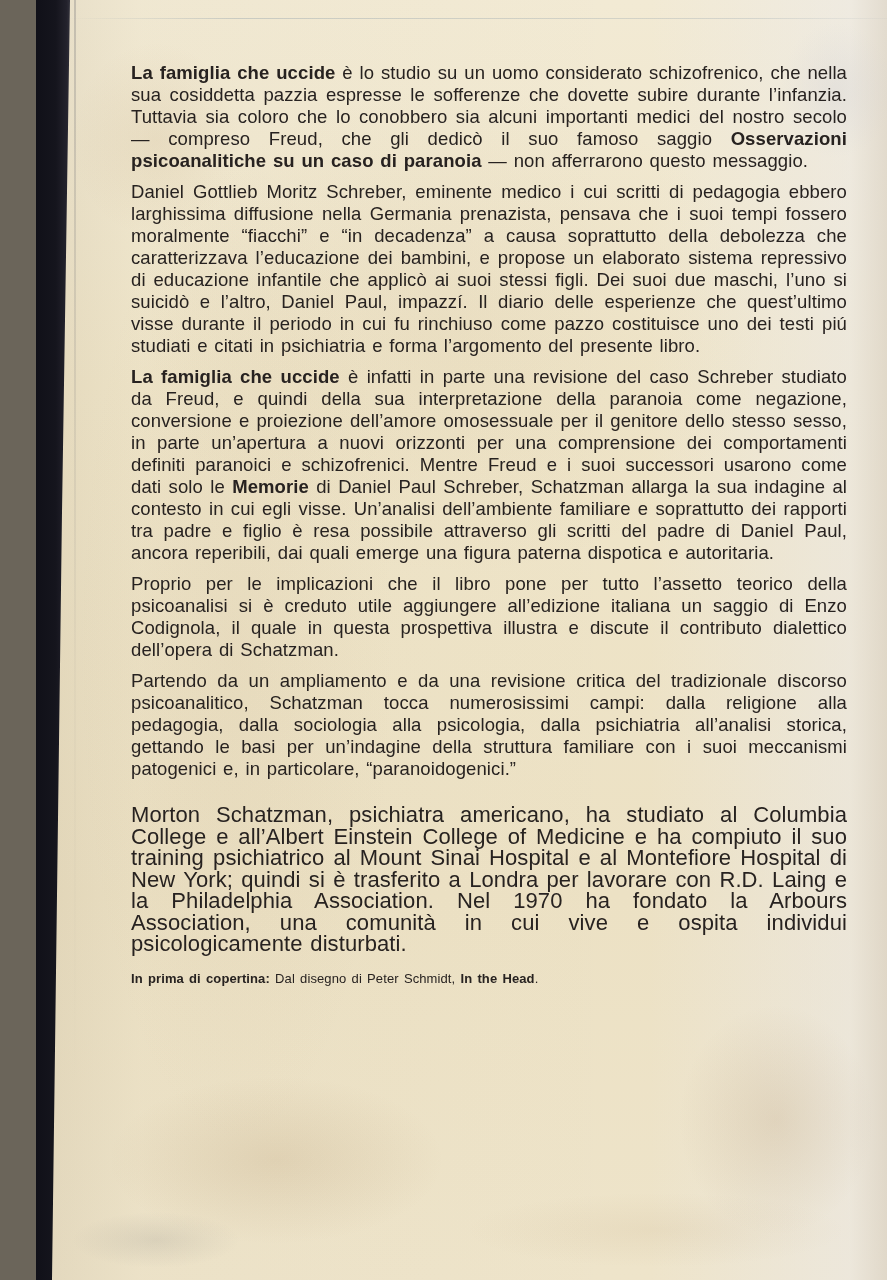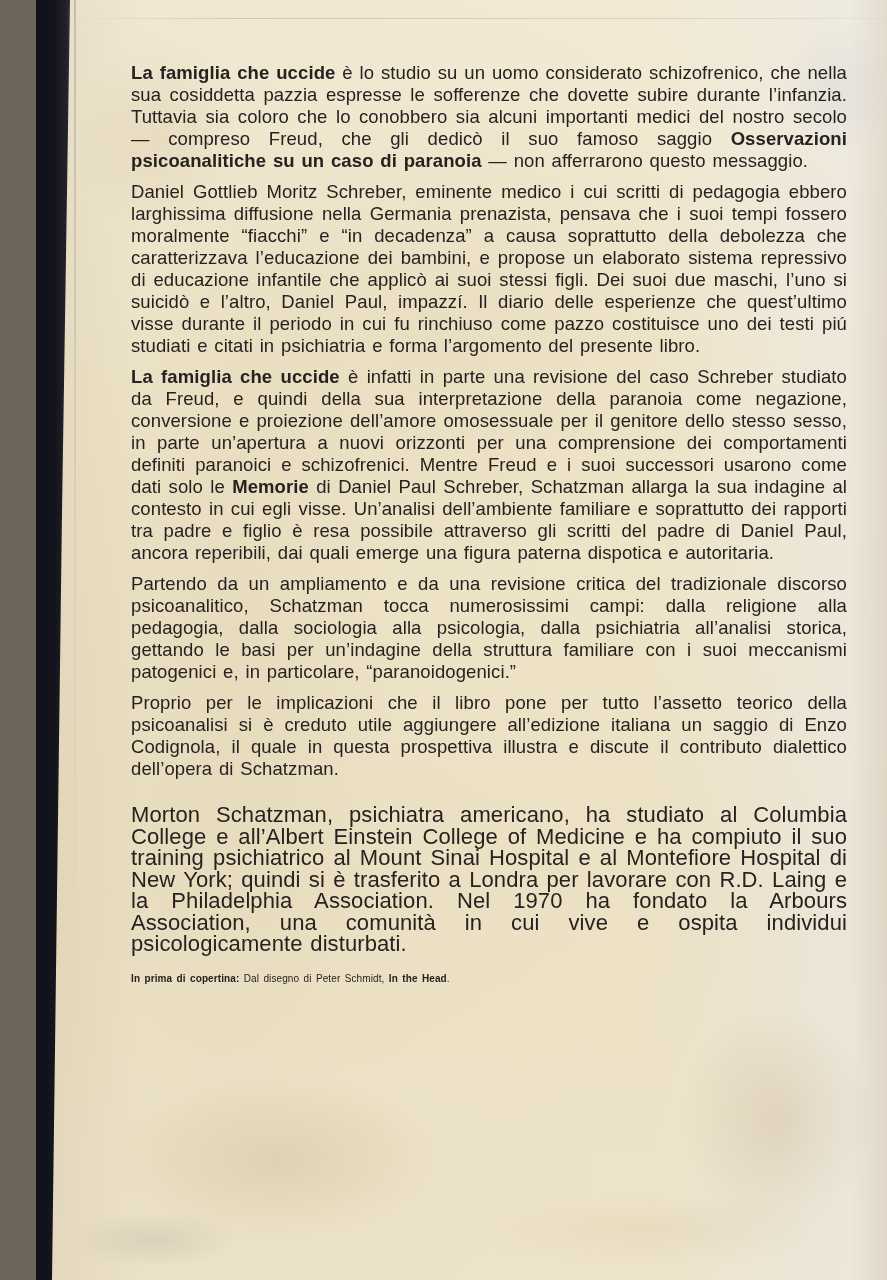--- a/index.html
+++ b/index.html
@@ -61,42 +61,42 @@
   .text-block {
     position: absolute; left: 95px; top: 62px; width: 716px;
     color: #272220;
     text-align: justify;
     letter-spacing: 0.1px;
     word-spacing: 1.5px;
   }
   .text-block p { margin: 0 0 9px 0; font-size: 18.5px; line-height: 22px; }
   .b { font-weight: 700; }
   p.bio { margin-top: 24px; font-size: 22px; line-height: 21.5px; }
-  p.credit { margin-top: 14px; font-size: 10px; line-height: 20px; text-align: left; }
+  p.credit { margin-top: 14px; font-size: 13px; line-height: 20px; text-align: left; }
 </style>
 </head>
 <body>
 
 <div class="scan">
 
   <div class="spine"></div>
   <div class="crease-v"></div>
   <div class="crease-h"></div>
   <div class="right-edge"></div>
 
   <div class="text-block">
 
     <p><span class="b">La famiglia che uccide</span><span> è lo studio su un uomo considerato schizofrenico, che nella sua cosiddetta pazzia espresse le sofferenze che dovette subire durante l’infanzia. Tuttavia sia coloro che lo conobbero sia alcuni importanti medici del nostro secolo — compreso Freud, che gli dedicò il suo famoso saggio </span><span class="b">Osservazioni psicoanalitiche su un caso di paranoia</span><span> — non afferrarono questo messaggio.</span></p>
 
     <p><span>Daniel Gottlieb Moritz Schreber, eminente medico i cui scritti di pedagogia ebbero larghissima diffusione nella Germania prenazista, pensava che i suoi tempi fossero moralmente “fiacchi” e “in decadenza” a causa soprattutto della debolezza che caratterizzava l’educazione dei bambini, e propose un elaborato sistema repressivo di educazione infantile che applicò ai suoi stessi figli. Dei suoi due maschi, l’uno si suicidò e l’altro, Daniel Paul, impazzí. Il diario delle esperienze che quest’ultimo visse durante il periodo in cui fu rinchiuso come pazzo costituisce uno dei testi piú studiati e citati in psichiatria e forma l’argomento del presente libro.</span></p>
 
     <p><span class="b">La famiglia che uccide</span><span> è infatti in parte una revisione del caso Schreber studiato da Freud, e quindi della sua interpretazione della paranoia come negazione, conversione e proiezione dell’amore omosessuale per il genitore dello stesso sesso, in parte un’apertura a nuovi orizzonti per una comprensione dei comportamenti definiti paranoici e schizofrenici. Mentre Freud e i suoi successori usarono come dati solo le </span><span class="b">Memorie</span><span> di Daniel Paul Schreber, Schatzman allarga la sua indagine al contesto in cui egli visse. Un’analisi dell’ambiente familiare e soprattutto dei rapporti tra padre e figlio è resa possibile attraverso gli scritti del padre di Daniel Paul, ancora reperibili, dai quali emerge una figura paterna dispotica e autoritaria.</span></p>
 
+    <p><span>Proprio per le implicazioni che il libro pone per tutto l’assetto teorico della psicoanalisi si è creduto utile aggiungere all’edizione italiana un saggio di Enzo Codignola, il quale in questa prospettiva illustra e discute il contributo dialettico dell’opera di Schatzman.</span></p>
+
     <p><span>Partendo da un ampliamento e da una revisione critica del tradizionale discorso psicoanalitico, Schatzman tocca numerosissimi campi: dalla religione alla pedagogia, dalla sociologia alla psicologia, dalla psichiatria all’analisi storica, gettando le basi per un’indagine della struttura familiare con i suoi meccanismi patogenici e, in particolare, “paranoidogenici.”</span></p>
-
-    <p><span>Proprio per le implicazioni che il libro pone per tutto l’assetto teorico della psicoanalisi si è creduto utile aggiungere all’edizione italiana un saggio di Enzo Codignola, il quale in questa prospettiva illustra e discute il contributo dialettico dell’opera di Schatzman.</span></p>
 
     <p class="bio"><span>Morton Schatzman, psichiatra americano, ha studiato al Columbia College e all’Albert Einstein College of Medicine e ha compiuto il suo training psichiatrico al Mount Sinai Hospital e al Montefiore Hospital di New York; quindi si è trasferito a Londra per lavorare con R.D. Laing e la Philadelphia Association. Nel 1970 ha fondato la Arbours Association, una comunità in cui vive e ospita individui psicologicamente disturbati.</span></p>
 
     <p class="credit"><span class="b">In prima di copertina:</span><span> Dal disegno di Peter Schmidt, </span><span class="b">In the Head</span><span>.</span></p>
 
   </div>
 </div>
 
 </body></html>

